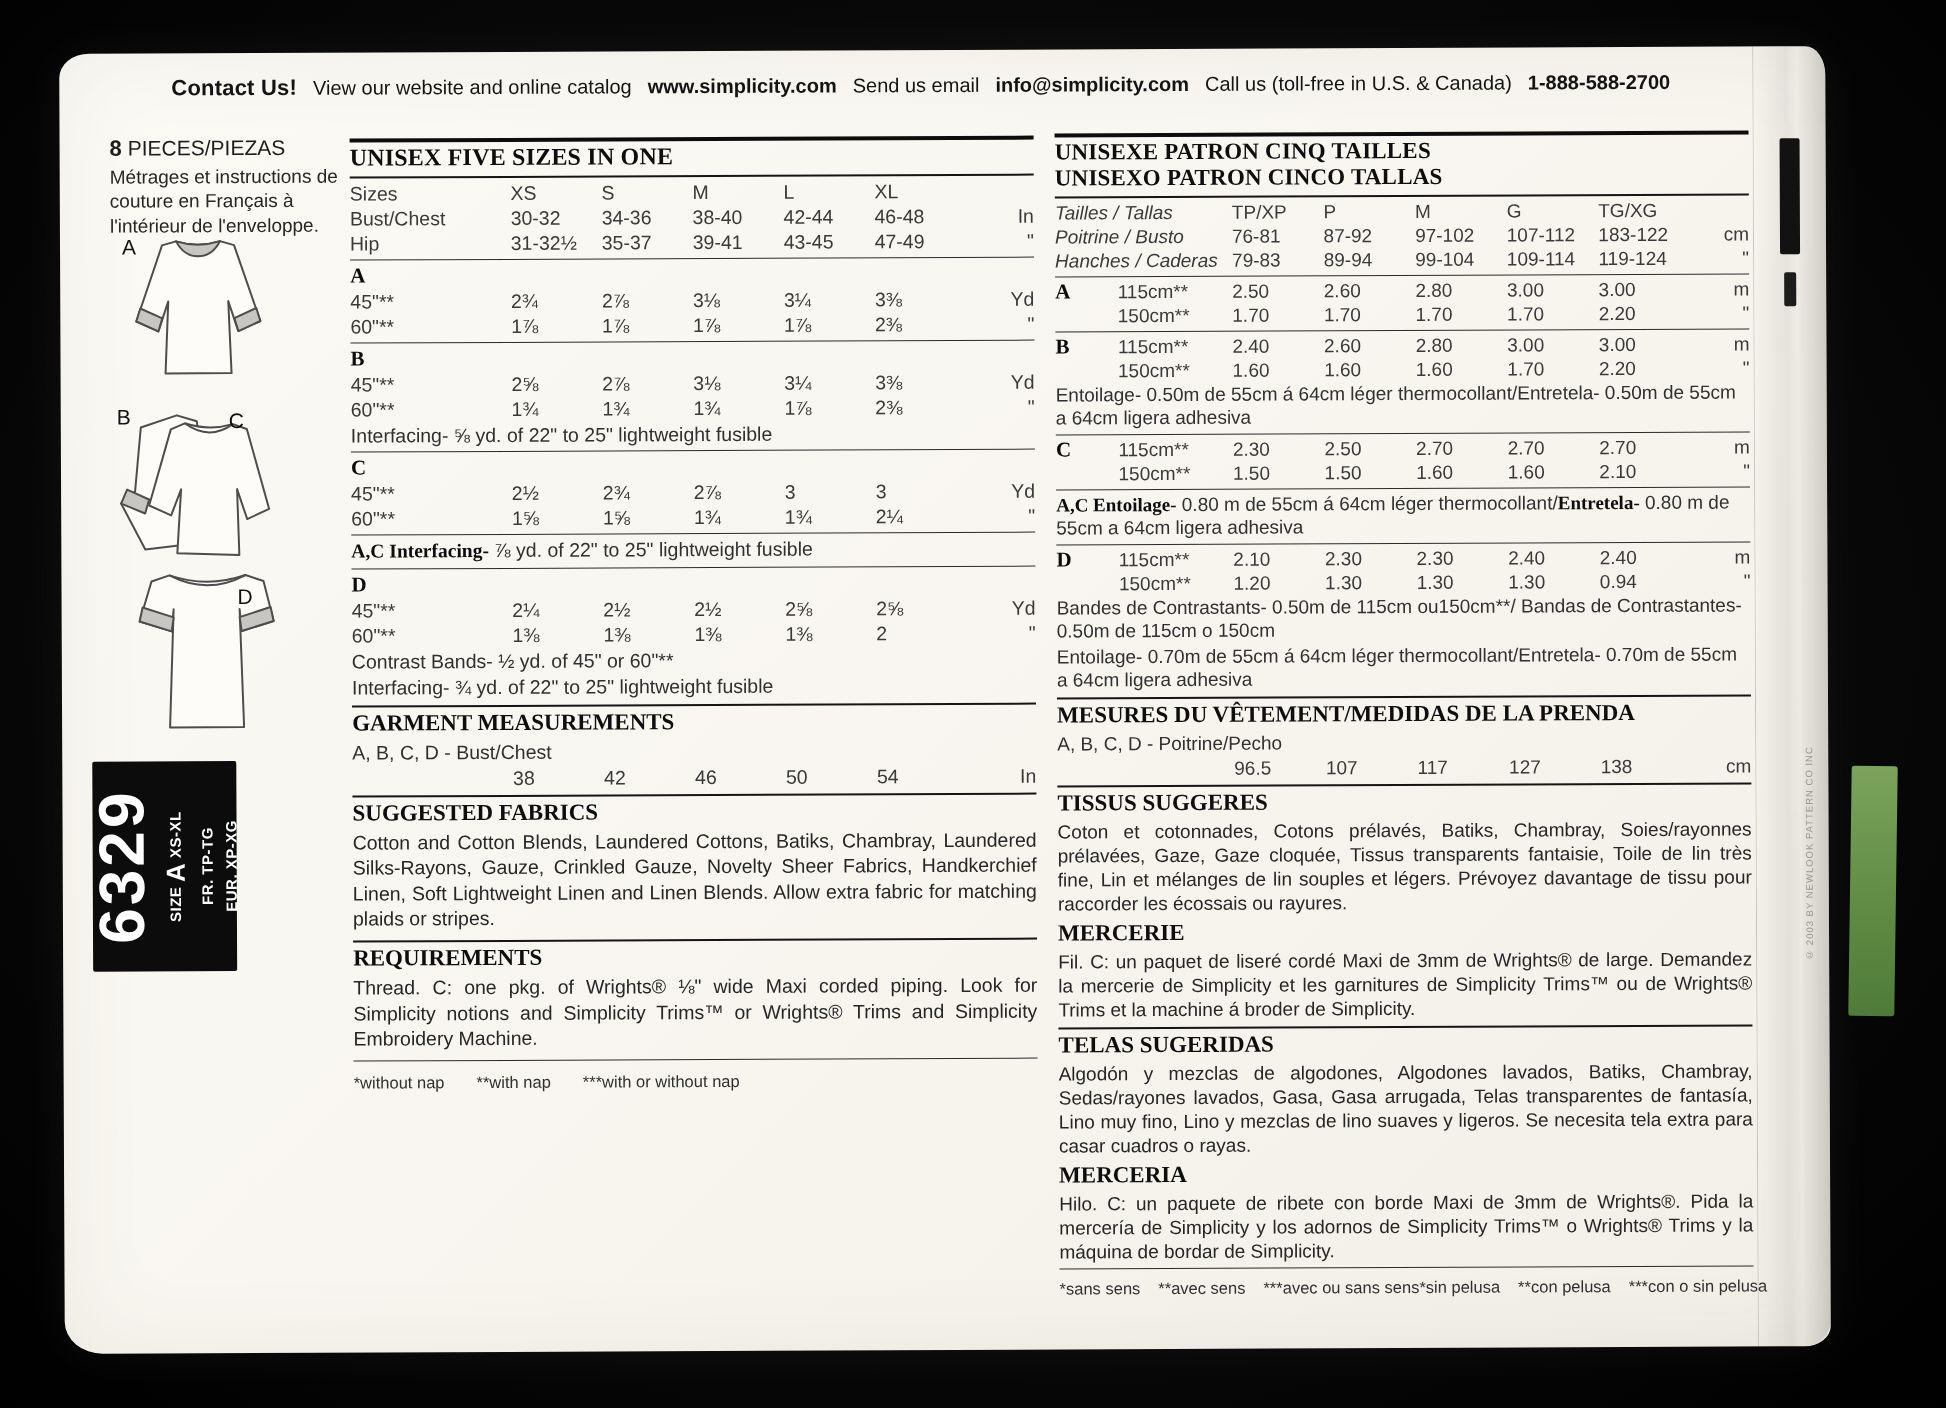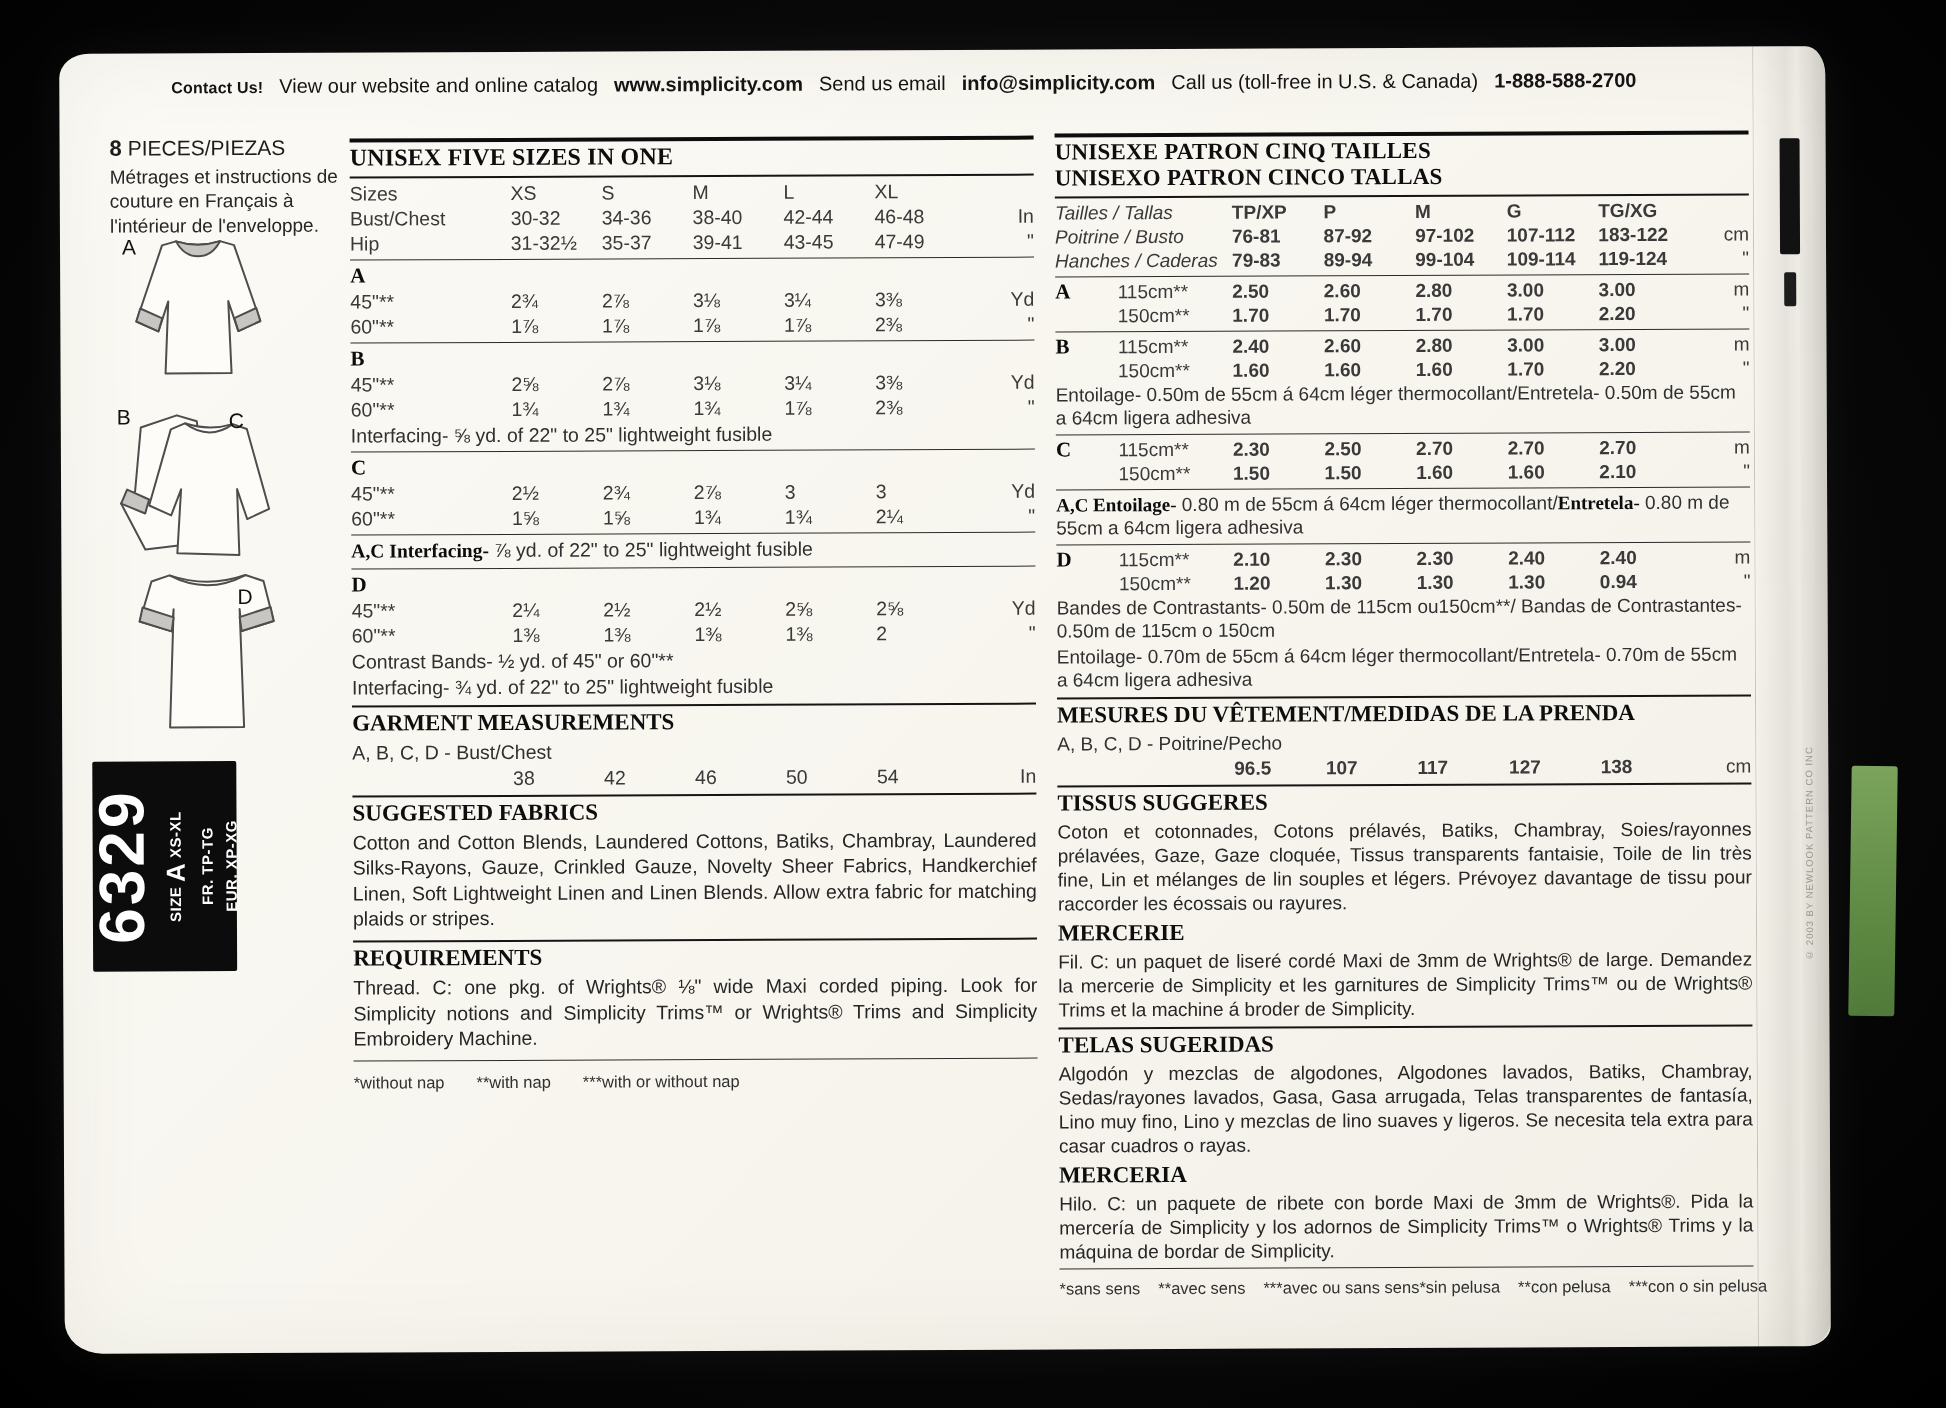--- a/index.html
+++ b/index.html
@@ -23,21 +23,21 @@
     border-radius:0 20px 26px 0;}
   .edge-mark1{position:absolute;right:26px;top:92px;width:20px;height:116px;background:#121212;border-radius:2px;}
   .edge-mark2{position:absolute;right:30px;top:226px;width:12px;height:34px;background:#1d1d1d;border-radius:2px;}
   .green-strip{position:absolute;left:1850px;top:766px;width:46px;height:250px;z-index:1;
     background:linear-gradient(to bottom,#7ba35c,#5e8a43 60%,#4f7a39);transform:rotate(.8deg);border-radius:3px;}
   .side-copy{position:absolute;right:14px;top:700px;writing-mode:vertical-rl;transform:rotate(180deg);
     font-size:9.5px;color:#9a968c;letter-spacing:1px;white-space:nowrap;}
   
   .contact{position:absolute;left:112px;top:22px;width:1600px;display:flex;gap:16px;align-items:baseline;
     font-size:20px;color:#141414;white-space:nowrap;}
-  .c-strong{font-weight:bold;font-size:16px;letter-spacing:.2px;}
+  .c-strong{font-weight:bold;font-size:22px;letter-spacing:.2px;}
   .c-b{font-weight:bold;}
   
   .leftcol{position:absolute;left:50px;top:82px;width:245px;color:#1d1d1d;}
   .pieces-line{font-size:21px;}
   .p-count{font-weight:bold;font-size:22px;}
   .p-note{font-size:19px;line-height:1.28;margin-top:4px;color:#262626;}
   .sk{position:absolute;}
   .sk-a{left:58px;top:170px;}
   .sk-bc{left:40px;top:340px;}
   .sk-d{left:46px;top:498px;}
@@ -65,21 +65,21 @@
   .fr .ttl{font-size:23px;margin:0;line-height:1.12;}
   .sttl{font-family:"Liberation Serif", serif;font-weight:bold;font-size:23px;color:#0e0e0e;margin:3px 0 4px 0;}
   .trow{display:flex;align-items:baseline;font-size:19.5px;color:#3a3a3a;line-height:24px;margin:1px 0;}
   .en .trow .rl{flex:0 0 23.5%;}
   .en .trow .rv{flex:0 0 13.3%;}
   .trow .ru{flex:1 1 auto;text-align:right;}
   .fr .trow{font-size:19px;line-height:23px;}
   .fr .trow > .rl:first-child{flex:0 0 25.5%;font-style:italic;}
   .fr .trow .cl{flex:0 0 9%;font-family:"Liberation Serif", serif;font-weight:bold;font-size:21px;color:#0c0c0c;}
   .fr .trow .cl + .rl{flex:0 0 16.5%;}
-  .fr .trow .rv{flex:0 0 13.2%;font-weight:bold;}
+  .fr .trow .rv{flex:0 0 13.2%;}
   .secletter{font-family:"Liberation Serif", serif;font-weight:bold;font-size:21px;color:#0c0c0c;margin:3px 0 1px 0;}
   .note{font-size:19.5px;color:#303030;margin:2px 0;line-height:1.25;}
   .fr .note{font-size:19px;line-height:1.24;margin:1px 0 2px 0;}
   .note .nb{font-family:"Liberation Serif", serif;font-weight:bold;color:#0d0d0d;margin-top:8px;}
   .para{font-size:19.5px;line-height:1.3;text-align:justify;color:#262626;margin:3px 0 9px 0;}
   .fr .para{font-size:19px;line-height:1.26;margin:1px 0 4px 0;}
   .fn{display:flex;gap:32px;font-size:16.5px;color:#2f2f2f;margin-top:12px;}
   .fnwrap{display:flex;justify-content:space-between;margin-top:10px;}
   .fng{display:flex;gap:18px;font-size:16.5px;color:#2f2f2f;white-space:nowrap;}
 </style>

